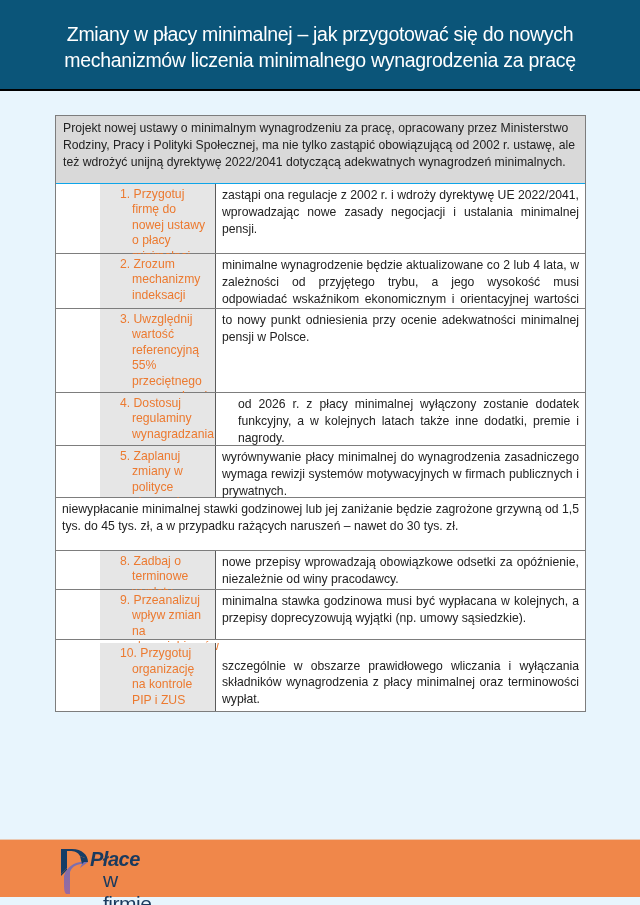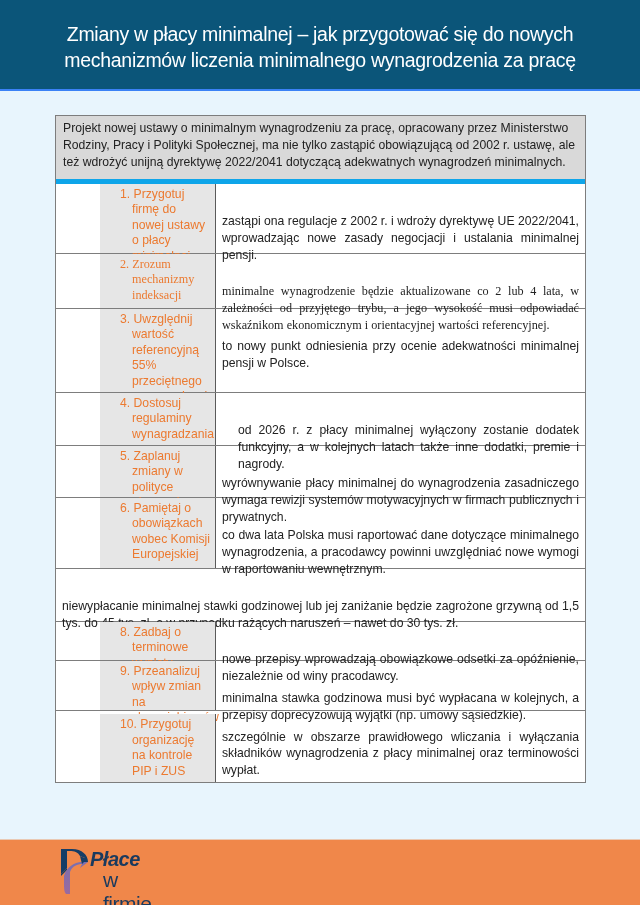--- a/index.html
+++ b/index.html
@@ -15,21 +15,21 @@
       width: 640px;
       height: 905px;
       background: #e8f5fd;
     }
     .header {
       position: absolute;
       left: 0; top: 0;
       width: 640px;
       height: 91px;
       background: #0b5579;
-      border-bottom: 2px solid #3b82f6;
+      border-bottom: 2px solid #000000;
       display: flex;
       align-items: center;
       justify-content: center;
       text-align: center;
     }
     .header-title {
       color: #ffffff;
       font-size: 19.5px;
       line-height: 26px;
       font-weight: normal;
@@ -46,21 +46,21 @@
       border: 1px solid #7d7d7d;
       background: #ffffff;
     }
     .intro {
       background: #d9d9d9;
       color: #222222;
       font-size: 12.2px;
       line-height: 16.8px;
       padding: 4px 8px 2px 7px;
       height: 68px;
-      border-bottom: 5px solid #0ea5e9;
+      border-bottom: 1px solid #0ea5e9;
     }
     .row {
       display: flex;
       border-bottom: 1px solid #7d7d7d;
     }
     .row:last-child { border-bottom: none; }
     .cell-left {
       width: 116px;
       flex: 0 0 116px;
       background: #e6e6e6;
@@ -77,39 +77,38 @@
       text-indent: -12px;
     }
     .cell-right {
       flex: 1;
       color: #222222;
       font-size: 12.2px;
       line-height: 16.8px;
       padding: 3px 6px 3px 6px;
       text-align: justify;
       background: #ffffff;
-      margin-top: 26px;
     }
     .row-1 { height: 70px; }
-    .row-2 { height: 55px; font-family: Liberation Serif, serif; }
+    .row-2 { height: 55px; }
     .row-3 { height: 84px; }
     .row-4 { height: 53px; gap: 16px; }
     .row-5 { height: 52px; }
     .row-6 { height: 71px; }
     .row-7 { height: 53px; }
     .row-8 { height: 39px; }
     .row-9 { height: 50px; }
     .row-10 { height: 71px; align-items: flex-end; }
 
     .footer {
       position: absolute;
       left: 0;
       top: 839px;
       width: 640px;
-      height: 66px;
+      height: 58px;
       background: #f0874a;
       border-top: 1px solid #e9c9b4;
     }
     .logo {
       position: absolute;
       left: 58px;
       top: 8px;
       width: 110px;
       height: 50px;
     }
@@ -178,26 +177,20 @@
       <div class="cell-left">
           <span class="lbl">4. Dostosuj regulaminy wynagradzania</span>
         </div>
       <div class="cell-right">od 2026 r. z płacy minimalnej wyłączony zostanie dodatek funkcyjny, a w kolejnych latach także inne dodatki, premie i nagrody.</div>
     </div>
     <div class="row row-5">
       <div class="cell-left">
           <span class="lbl">5. Zaplanuj zmiany w polityce płacowej</span>
         </div>
       <div class="cell-right">wyrównywanie płacy minimalnej do wynagrodzenia zasadniczego wymaga rewizji systemów motywacyjnych w firmach publicznych i prywatnych.</div>
-    </div>
-    <div class="row row-6">
-      <div class="cell-left">
-          <span class="lbl">6. Pamiętaj o obowiązkach wobec Komisji Europejskiej</span>
-        </div>
-      <div class="cell-right">co dwa lata Polska musi raportować dane dotyczące minimalnego wynagrodzenia, a pracodawcy powinni uwzględniać nowe wymogi w raportowaniu wewnętrznym.</div>
     </div>
     <div class="row row-7">
       <div class="cell-right">niewypłacanie minimalnej stawki godzinowej lub jej zaniżanie będzie zagrożone grzywną od 1,5 tys. do 45 tys. zł, a w przypadku rażących naruszeń – nawet do 30 tys. zł.</div>
     </div>
     <div class="row row-8">
       <div class="cell-left">
           <span class="lbl">8. Zadbaj o terminowe wypłaty</span>
         </div>
       <div class="cell-right">nowe przepisy wprowadzają obowiązkowe odsetki za opóźnienie, niezależnie od winy pracodawcy.</div>
     </div>

